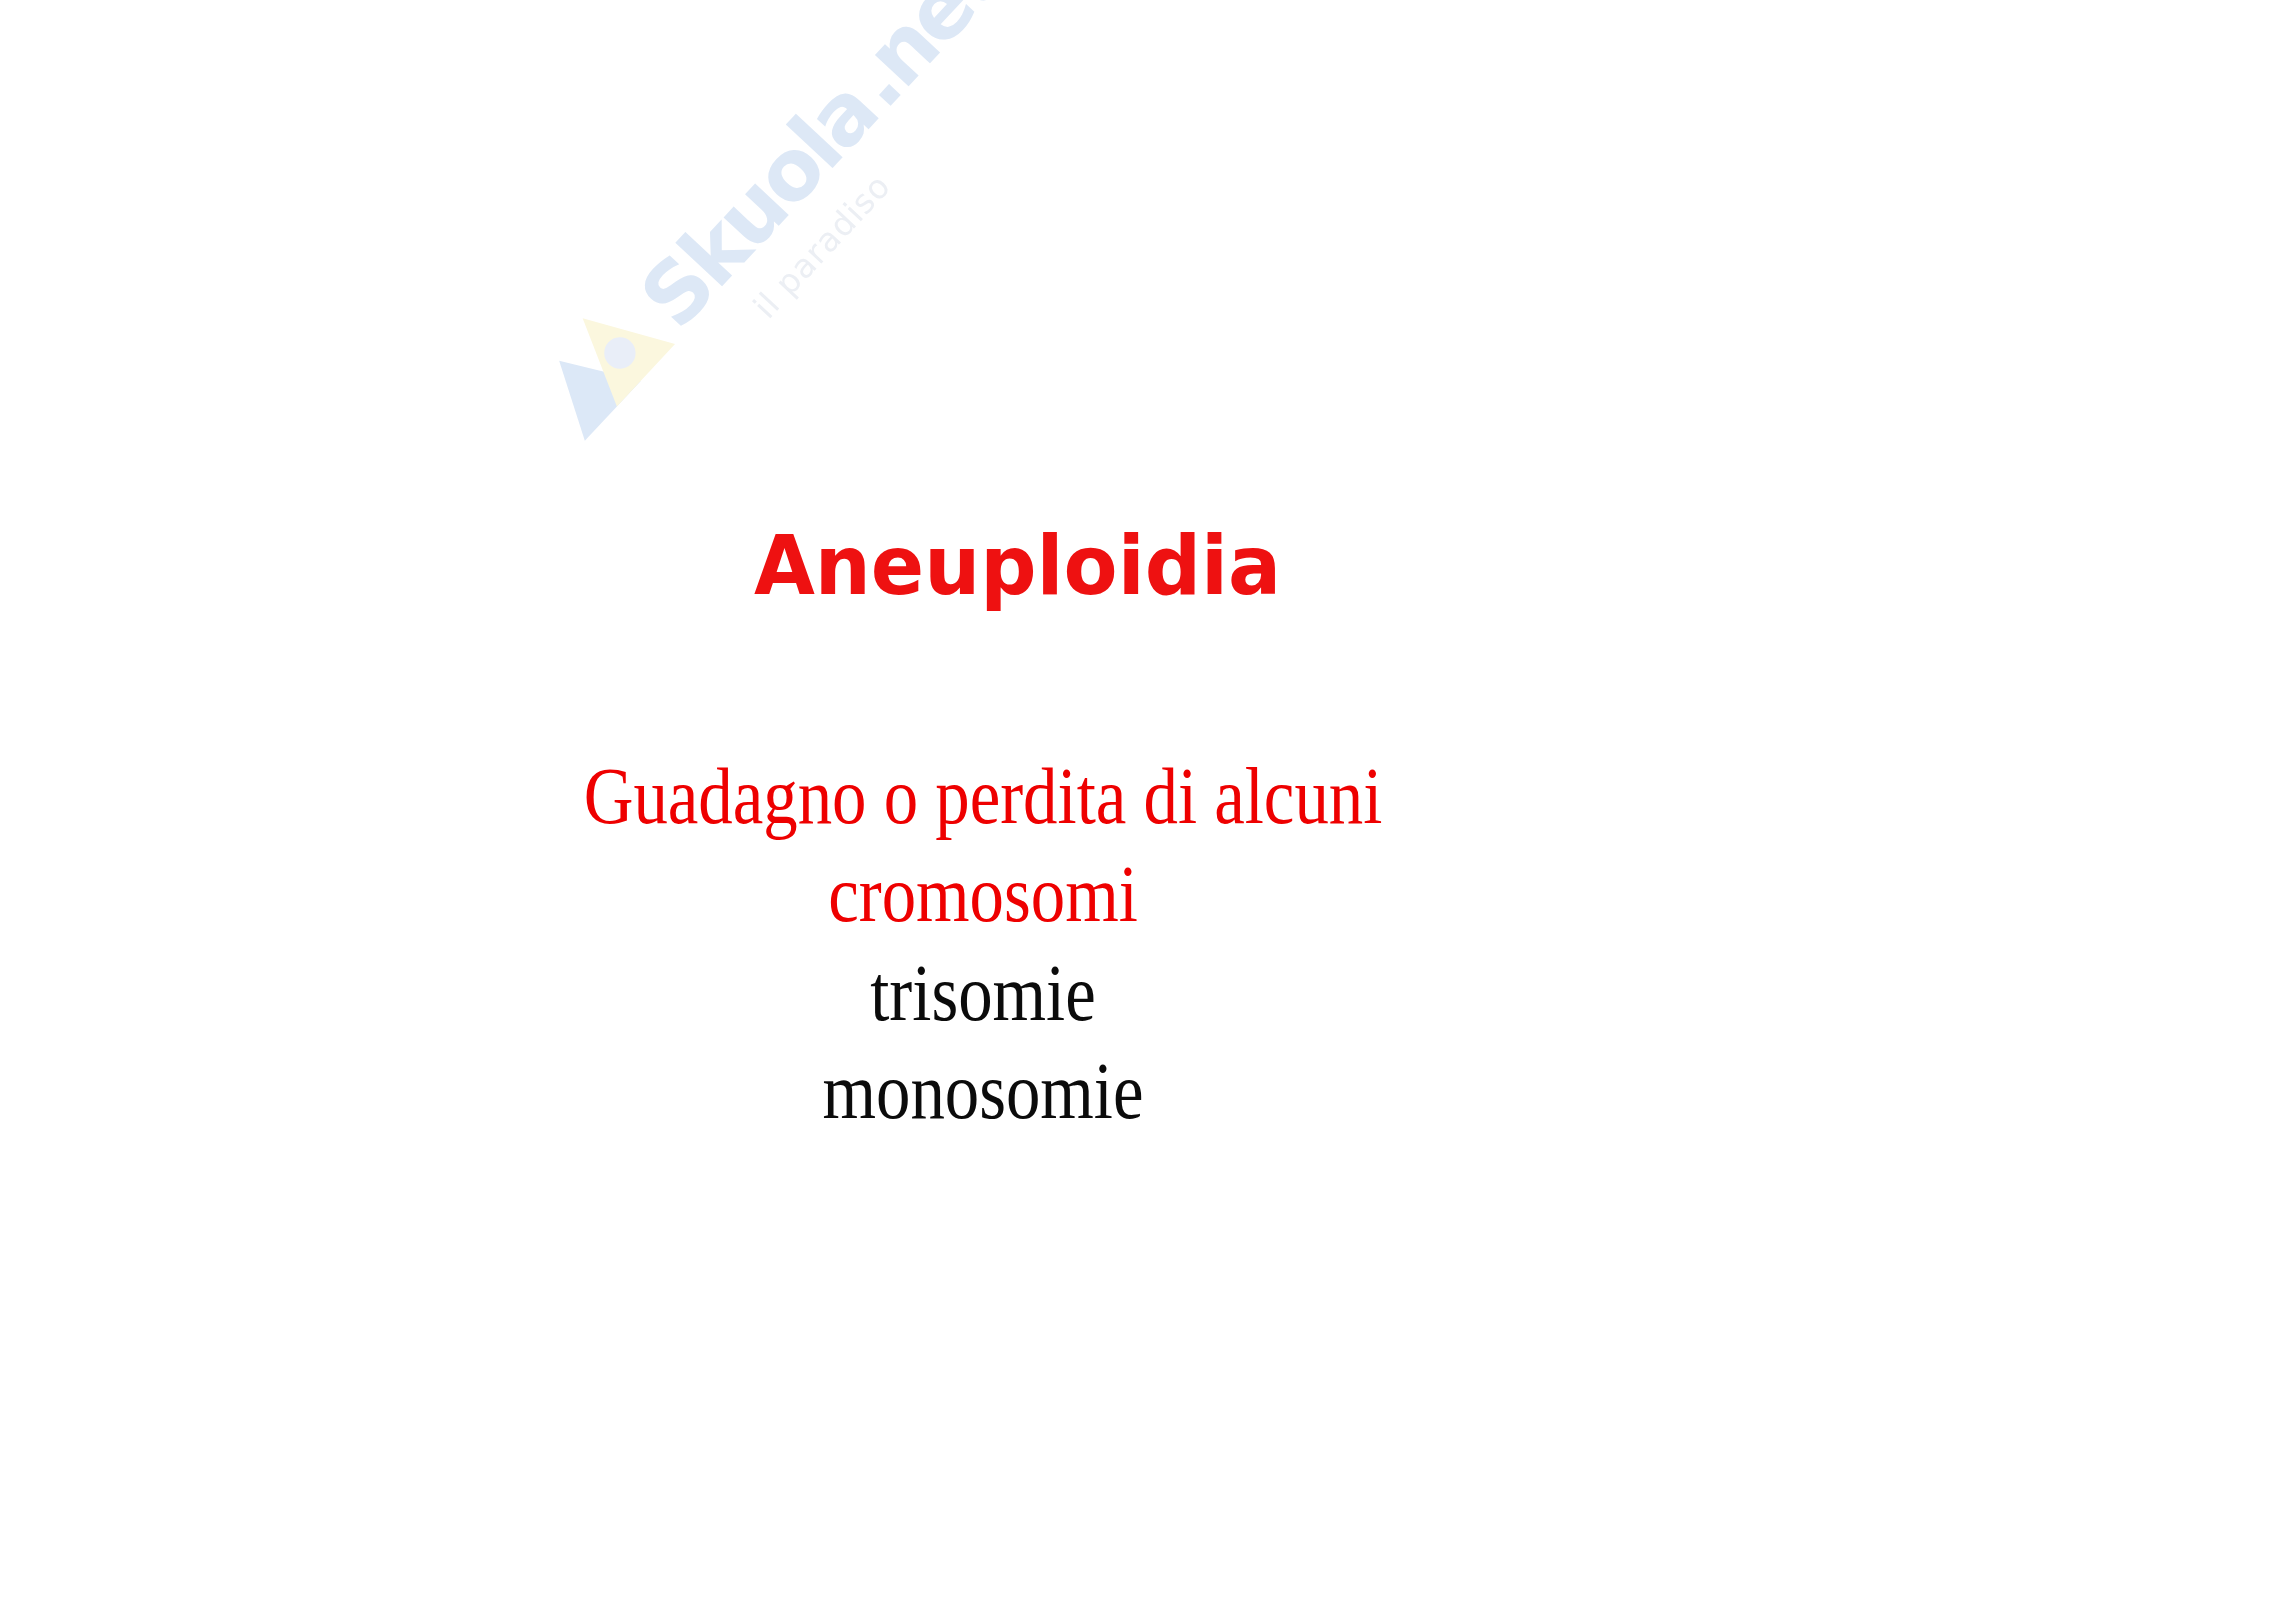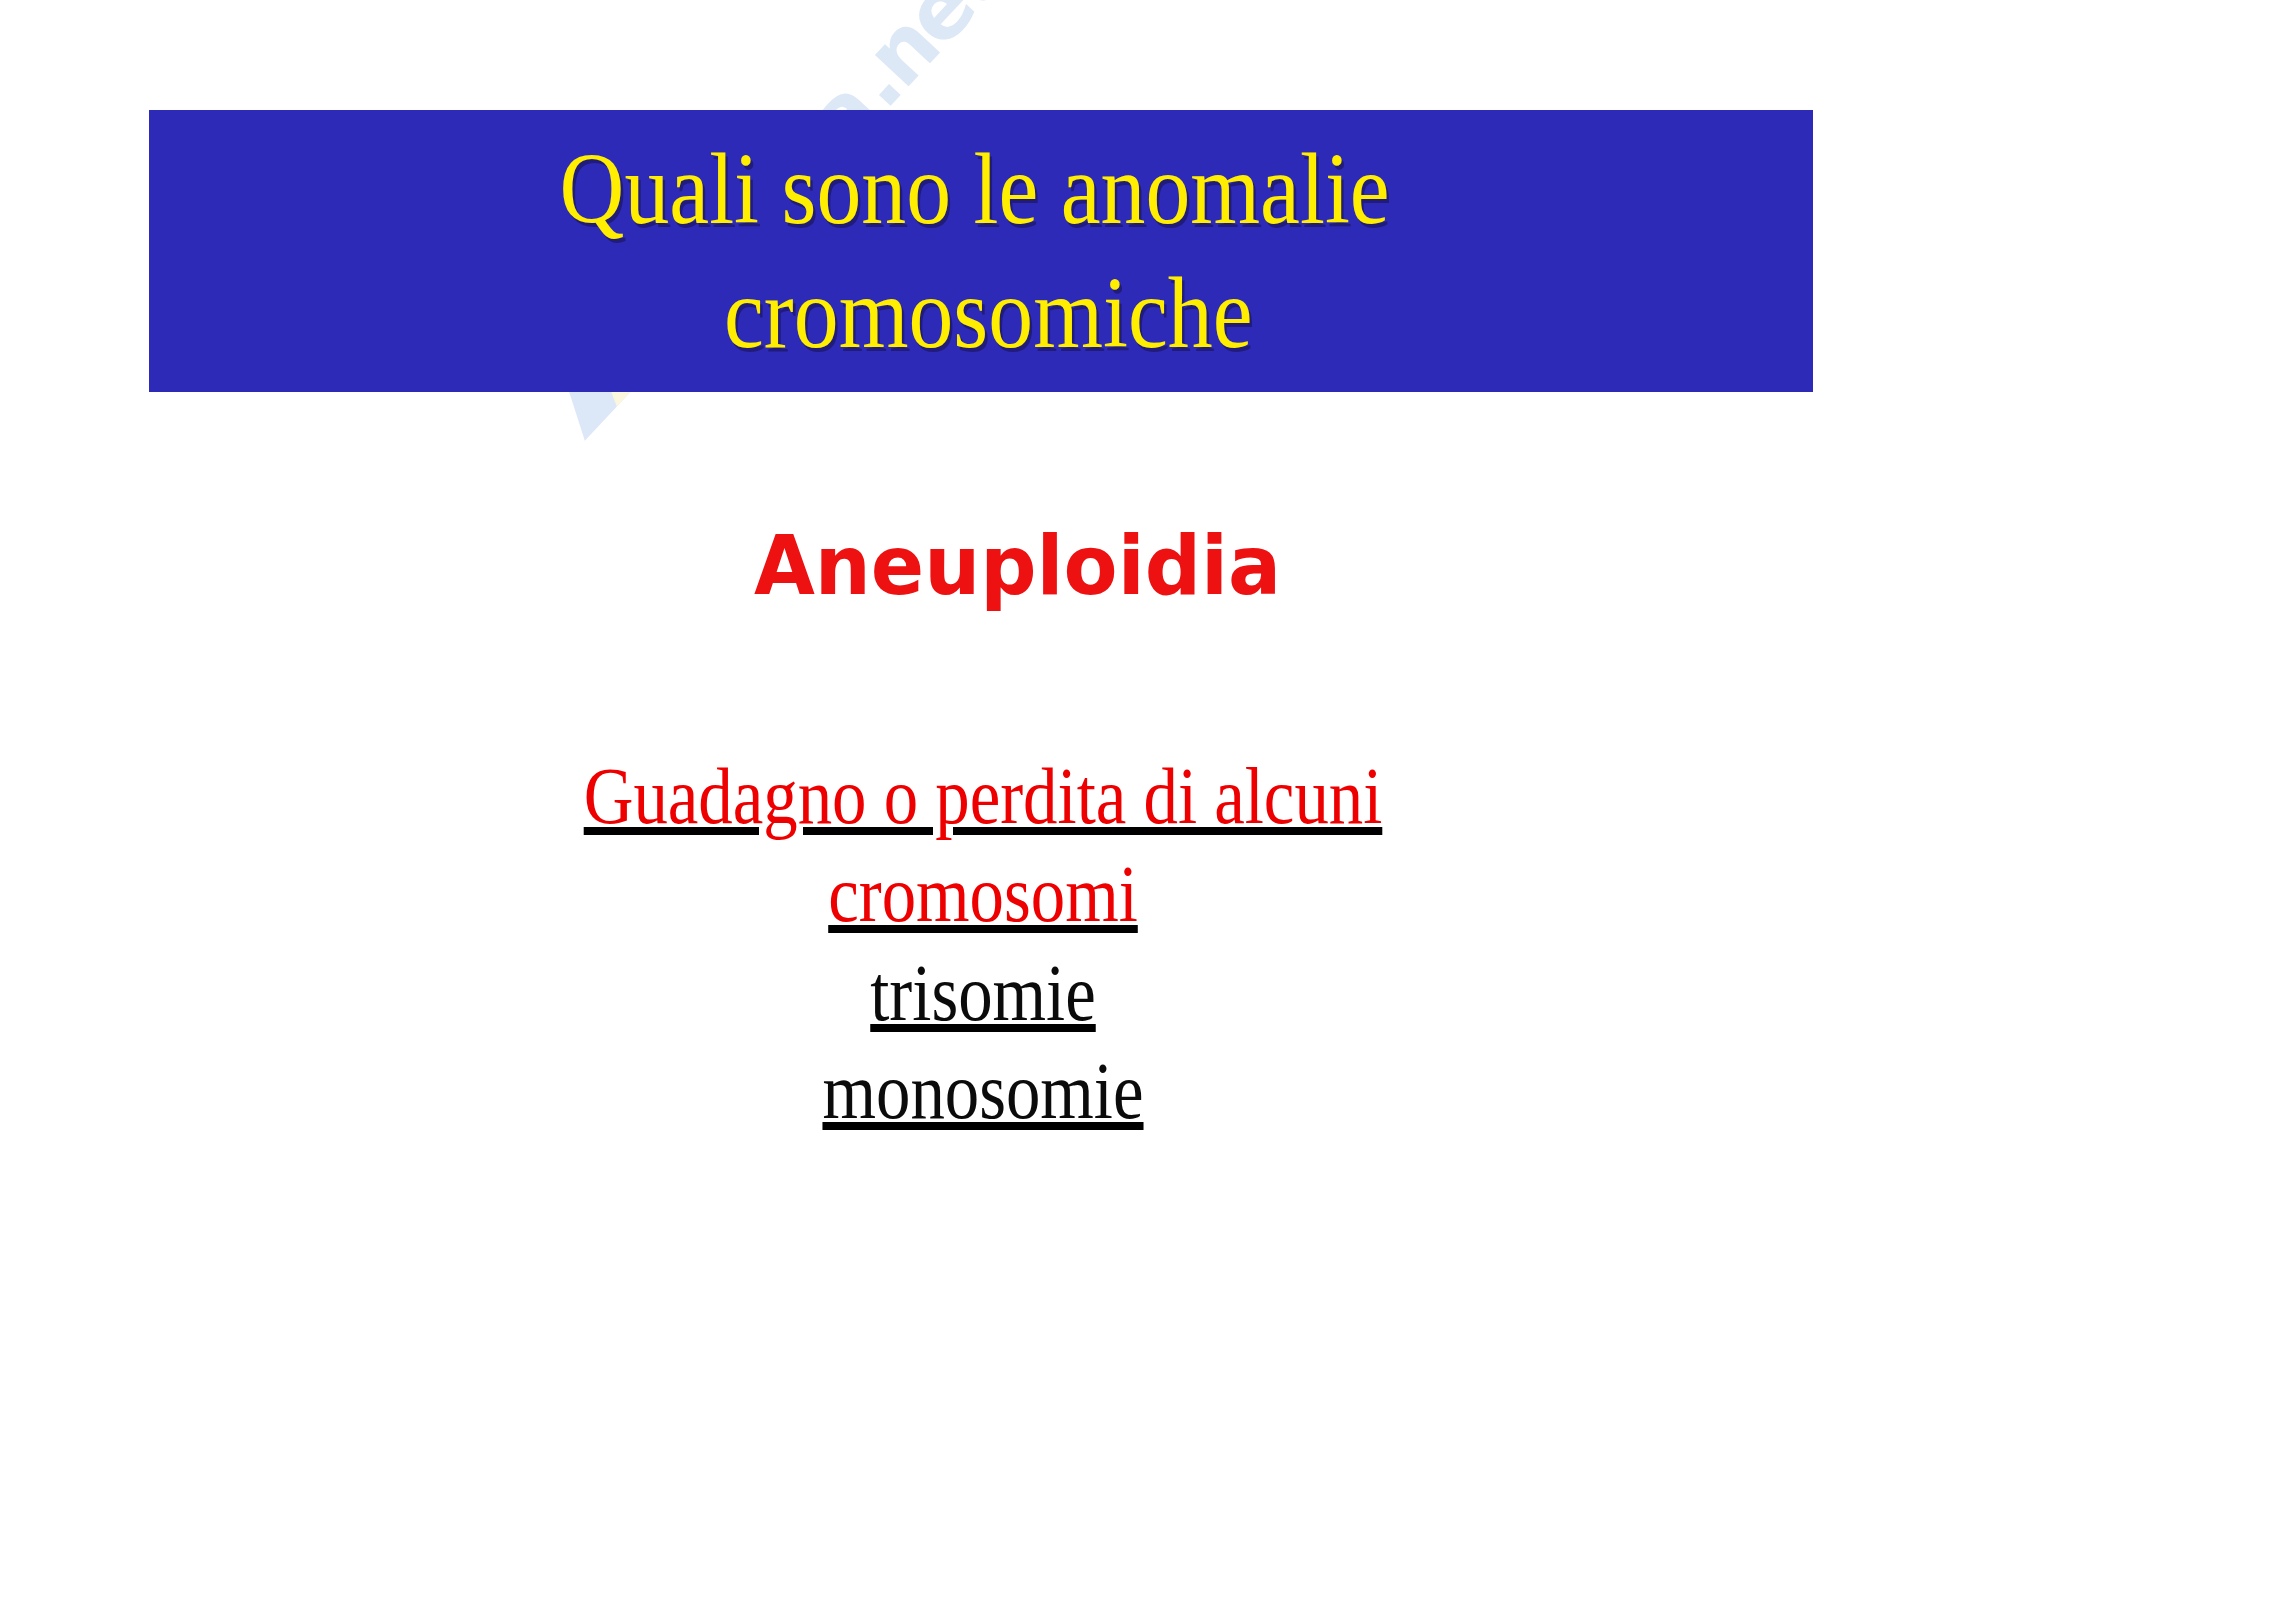--- a/index.html
+++ b/index.html
@@ -127,21 +127,20 @@
     letter-spacing: 0px;
     transform: scaleX(0.96);
     transform-origin: center;
   }
   .stack {
     position: absolute;
     left: 0;
     top: 747px;
     width: 1966px;
     text-align: center;
-    text-decoration: underline;
   }
   .body-line {
     font-family: "Liberation Serif", serif;
     font-size: 80px;
     line-height: 1.23;
     white-space: nowrap;
     transform: scaleX(0.86);
     transform-origin: center;
   }
   .body-line.red   { color: #ee0000; }
@@ -162,24 +161,20 @@
             <circle cx="100" cy="70" r="16" fill="#e9eef8"></circle>
           </svg>
         </span>
         <span class="wm-brand">Skuola</span>
           <span class="wm-brand dot-net">.net</span>
       </div>
       <div class="wm-tag">il paradiso</div>
     </div>
   </div>
 
-  <div id="title-banner">
-    <div class="title-line l1">Quali sono le anomalie</div>
-    <div class="title-line l2">cromosomiche</div>
-  </div>
 
   <div id="body-content">
 
     <div class="heading-aneuploidia">Aneuploidia</div>
 
     <div class="stack">
       <div class="body-line red">Guadagno o perdita di alcuni</div>
       <div class="body-line red">cromosomi</div>
       <div class="body-line black">trisomie</div>
       <div class="body-line black">monosomie</div>

